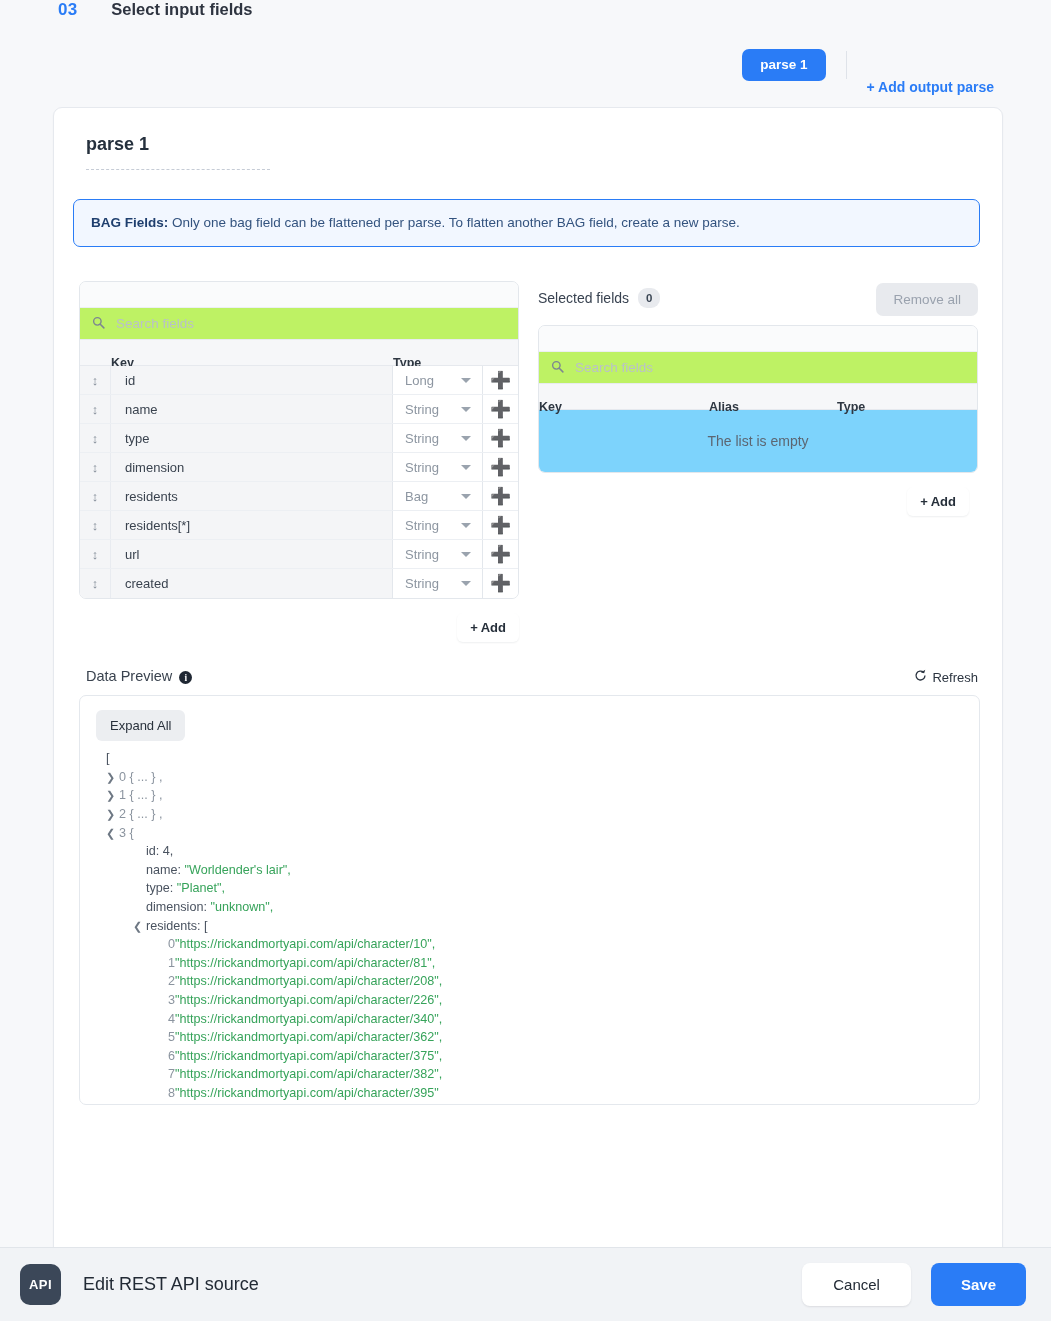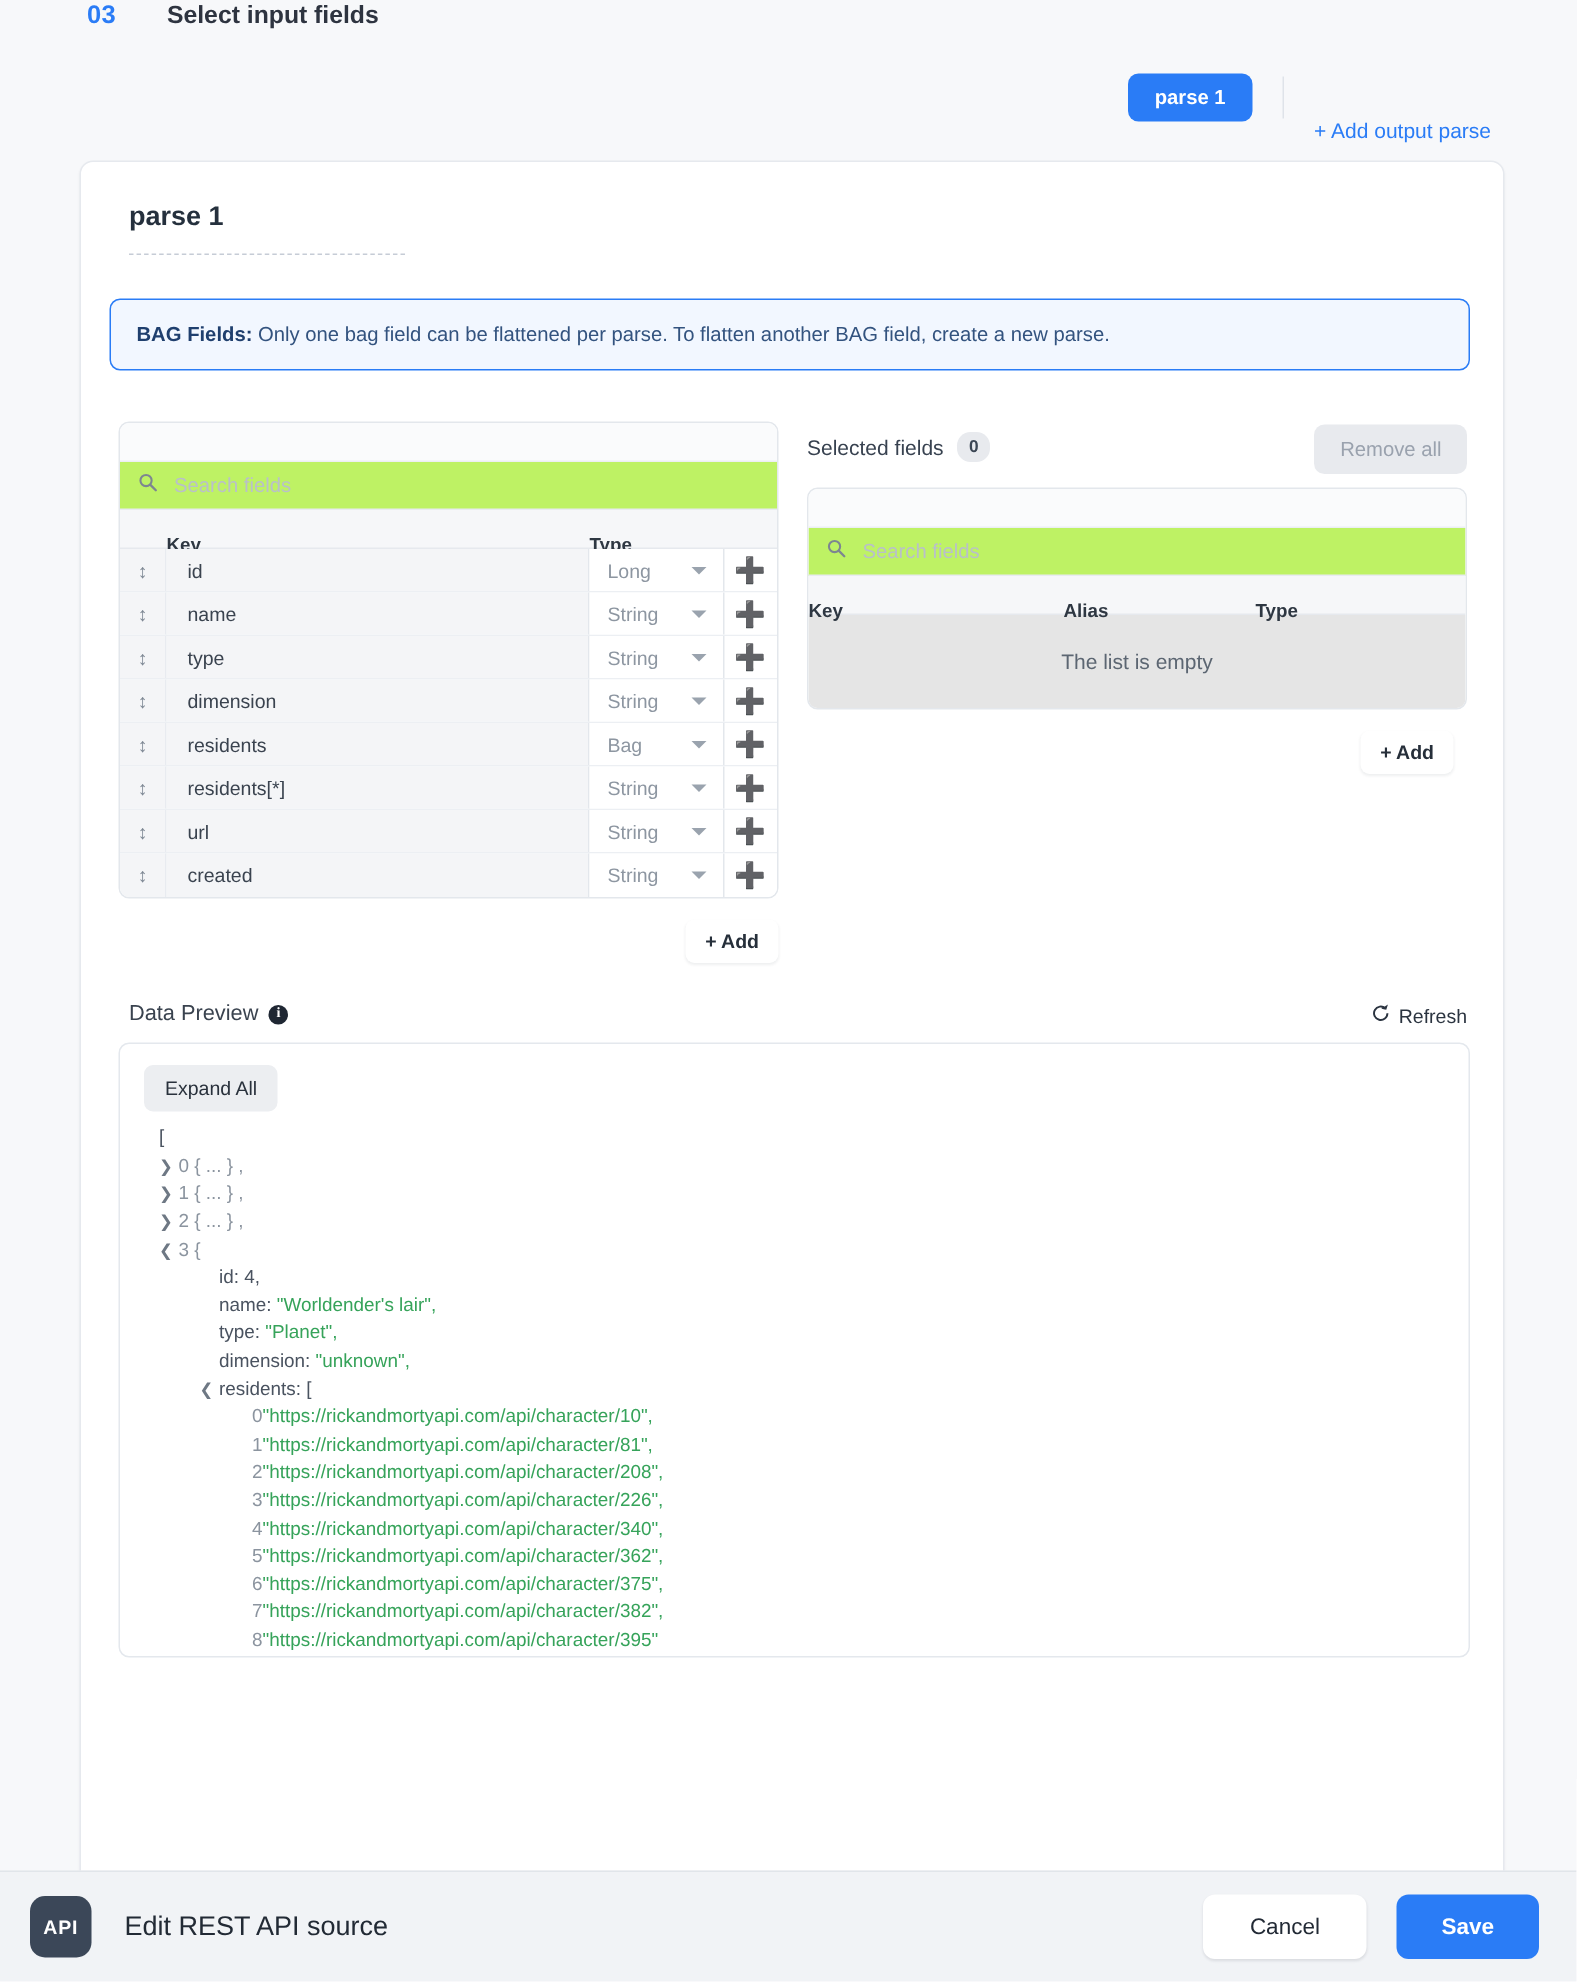--- a/index.html
+++ b/index.html
@@ -56,21 +56,21 @@
   }
   .tab-sep {
     width: 1px;
     height: 28px;
     background: #dfe3e9;
     margin: 0 20px;
   }
   .add-parse {
     color: #2a7cf6;
     font-size: 14px;
-    font-weight: normal;
+    font-weight: bold;
     cursor: pointer;
     white-space: nowrap;
     margin-top: 44px;
   }
 
   
   .card {
     position: absolute;
     left: 53px;
     top: 107px;
@@ -251,21 +251,21 @@
 
   
   .col-head.sel { font-size: 12.5px; }
   .empty-msg {
     height: 62px;
     display: flex;
     align-items: center;
     justify-content: center;
     font-size: 14px;
     color: #5c6672;
-    background: #e5e5e5;
+    background: #7dd3fc;
   }
 
   .add-row {
     display: flex;
     justify-content: flex-end;
     padding-top: 14px;
     padding-right: 9px;
   }
   .add-row.left { padding-right: 0; justify-content: flex-end; }
   .add-btn {
@@ -278,21 +278,21 @@
     color: #262f3a;
     padding: 7px 13px;
     cursor: pointer;
     font-family: inherit;
   }
   .add-btn .pl { font-size: 13px; margin-right: 3px; }
 
   
   .dp-head {
     display: flex;
-    align-items: center;
+    align-items: flex-end;
     padding: 26px 22px 0 32px;
     position: relative;
   }
   .dp-title { font-size: 14.5px; color: #3a434f; }
   .info-dot {
     display: inline-flex;
     align-items: center;
     justify-content: center;
     width: 13px; height: 13px;
     border-radius: 50%;

